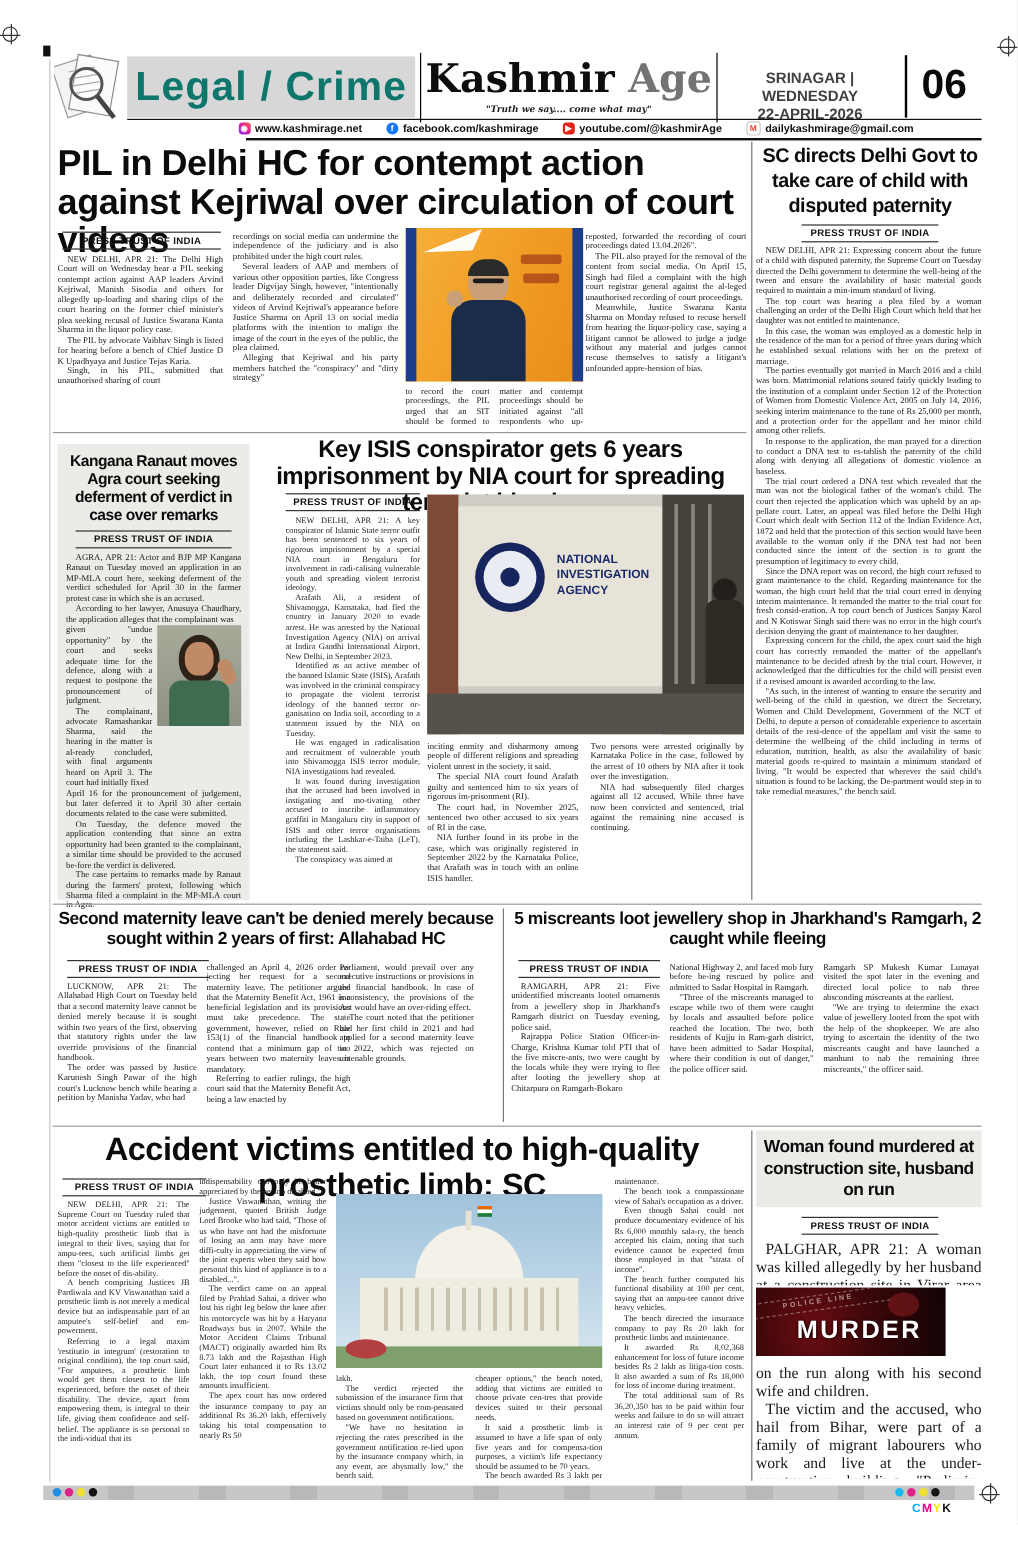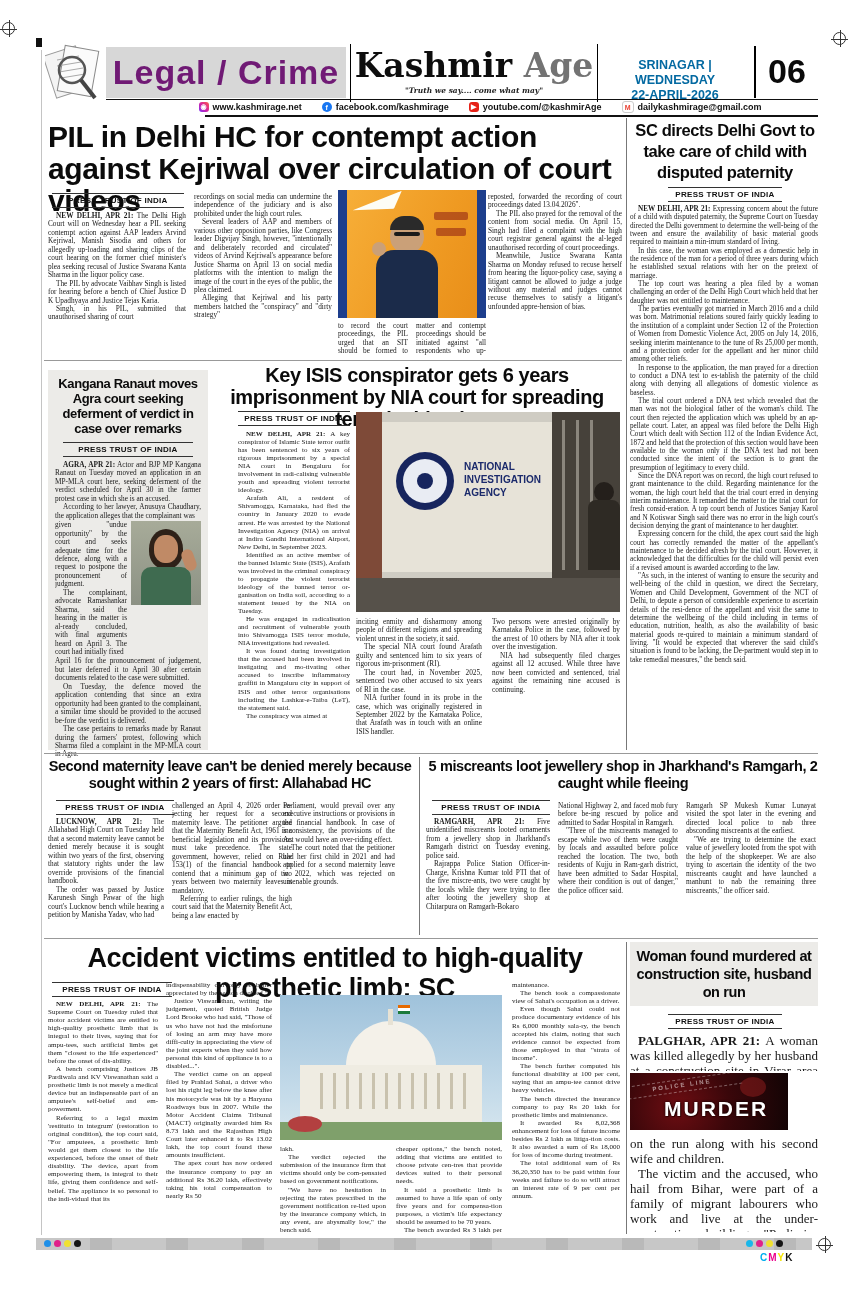--- a/index.html
+++ b/index.html
@@ -1,44 +1,44 @@
 <!DOCTYPE html>
 <html><head>
 <meta charset="utf-8">
 <style>
   html,body{margin:0;padding:0;background:#e8e8e8;}
   .page{position:relative;width:848px;height:1296px;background:#ffffff;overflow:hidden;
         font-family:"Liberation Serif",serif;color:#1b1b1b;}
   .abs{position:absolute;}
   
   .section-bar{background:#d7d7d7;display:flex;align-items:center;justify-content:center;}
-  .section-bar span{font:700 34px "Liberation Sans",sans-serif;color:#701a75;letter-spacing:1px;text-align:center;}
+  .section-bar span{font:700 34px "Liberation Sans",sans-serif;color:#0f766e;letter-spacing:1px;text-align:center;}
   .masthead{border-left:1.5px solid #000;border-right:1.5px solid #000;text-align:center;}
   .masthead .mh-line{font-family:"DejaVu Serif",serif;font-weight:700;font-size:33px;line-height:36px;}
   .mh-black{color:#0d0d0d;}
   .mh-red{color:#737373;}
   .tagline{font:italic 700 7.5px "DejaVu Serif",serif;color:#222;margin-top:2px;}
-  .datebox{text-align:center;font:700 12.5px "Liberation Sans",sans-serif;color:#0369a1;line-height:15px;}
+  .datebox{text-align:center;font:700 12.5px "Liberation Sans",sans-serif;color:#404040;line-height:15px;}
   .pageno{font:800 34px "Liberation Sans",sans-serif;color:#0a0a0a;}
   .contact-row{display:flex;align-items:center;justify-content:center;gap:20px;
                font:700 9px "Liberation Sans",sans-serif;color:#111;}
   .contact-item{display:flex;align-items:center;gap:4px;}
   .cicon{width:10px;height:10px;border-radius:3px;display:inline-flex;align-items:center;justify-content:center;
          color:#fff;font:700 7px "Liberation Sans",sans-serif;}
   .hline{background:#111;}
   .vline{background:#777;width:1px;}
   .grayline{background:#999;height:1px;}
   
   .headline{font-family:"Liberation Sans",sans-serif;font-weight:800;color:#0b0b0b;letter-spacing:-0.4px;}
   .byline{font:700 8px "Liberation Sans",sans-serif;color:#111;text-align:center;
           border-top:1px solid #333;border-bottom:1px solid #333;padding:2px 0 2px 0;letter-spacing:.3px;}
   .bodycol{font-size:7.3px;line-height:1.16;text-align:justify;color:#191919;overflow:hidden;}
   .bodycol p{margin:0;text-indent:8px;}
   .bodycol.cont p:first-child{text-indent:0;}
-  .bodycol .lead b{font-weight:700;}
+  .bodycol .lead b{font-weight:400;}
   .wide{font-size:13px;}
   .boxfill{background:#ecebe8;}
   
   .photo{overflow:hidden;}
   .cap2{font-size:7.3px;line-height:1.16;text-align:justify;overflow:hidden;}
   
   .dot{width:7px;height:7px;border-radius:50%;display:inline-block;}
   .regcircle{width:11px;height:11px;border:1.5px solid #333;border-radius:50%;}
   .regcircle:before{content:"";position:absolute;left:50%;top:-3px;bottom:-3px;width:1px;background:#333;}
   .regcircle:after{content:"";position:absolute;top:50%;left:-3px;right:-3px;height:1px;background:#333;}
@@ -144,22 +144,22 @@
       </div>
   </div>
 
   <div class="abs vline" style="left:626px;top:118px;height:632px;"></div>
 
   <div>
     <div class="abs headline" style="left:632px;top:120px;width:186px;font-size:16.5px;line-height:21px;text-align:center;font-weight:700;">SC directs Delhi Govt to take care of child with disputed paternity</div>
     <div class="abs byline" style="left:668px;top:187px;width:114px;">PRESS TRUST OF INDIA</div>
     <div class="abs bodycol" style="left:630px;top:205px;width:188px;height:540px;font-size:7.2px;">
       <p class="lead"><b>NEW DELHI, APR 21:</b> <span>Expressing concern about the future of a child with disputed paternity, the Supreme Court on Tuesday directed the Delhi government to determine the well-being of the tween and ensure the availability of basic material goods required to maintain a min-imum standard of living.</span></p>
-    <p>In this case, the woman was employed as a domestic help in the residence of the man for a period of three years during which he established sexual relations with her on the pretext of marriage.</p>
-        <p>The top court was hearing a plea filed by a woman challenging an order of the Delhi High Court which held that her daughter was not entitled to maintenance.</p>
+    <p>The top court was hearing a plea filed by a woman challenging an order of the Delhi High Court which held that her daughter was not entitled to maintenance.</p>
+        <p>In this case, the woman was employed as a domestic help in the residence of the man for a period of three years during which he established sexual relations with her on the pretext of marriage.</p>
         <p>The parties eventually got married in March 2016 and a child was born. Matrimonial relations soured fairly quickly leading to the institution of a complaint under Section 12 of the Protection of Women from Domestic Violence Act, 2005 on July 14, 2016, seeking interim maintenance to the tune of Rs 25,000 per month, and a protection order for the appellant and her minor child among other reliefs.</p>
         <p>In response to the application, the man prayed for a direction to conduct a DNA test to es-tablish the paternity of the child along with denying all allegations of domestic violence as baseless.</p>
         <p>The trial court ordered a DNA test which revealed that the man was not the biological father of the woman's child. The court then rejected the application which was upheld by an ap-pellate court. Later, an appeal was filed before the Delhi High Court which dealt with Section 112 of the Indian Evidence Act, 1872 and held that the protection of this section would have been available to the woman only if the DNA test had not been conducted since the intent of the section is to grant the presumption of legitimacy to every child.</p>
         <p>Since the DNA report was on record, the high court refused to grant maintenance to the child. Regarding maintenance for the woman, the high court held that the trial court erred in denying interim maintenance. It remanded the matter to the trial court for fresh consid-eration. A top court bench of Justices Sanjay Karol and N Kotiswar Singh said there was no error in the high court's decision denying the grant of maintenance to her daughter.</p>
         <p>Expressing concern for the child, the apex court said the high court has correctly remanded the matter of the appellant's maintenance to be decided afresh by the trial court. However, it acknowledged that the difficulties for the child will persist even if a revised amount is awarded according to the law.</p>
         <p>"As such, in the interest of wanting to ensure the security and well-being of the child in question, we direct the Secretary, Women and Child Development, Government of the NCT of Delhi, to depute a person of considerable experience to ascertain details of the resi-dence of the appellant and visit the same to determine the wellbeing of the child including in terms of education, nutrition, health, as also the availability of basic material goods re-quired to maintain a minimum standard of living. "It would be expected that wherever the said child's situation is found to be lacking, the De-partment would step in to take remedial measures," the bench said.</p>
       </div>
   </div>
 
   <div class="abs grayline" style="left:44px;top:360px;width:578px;"></div>

